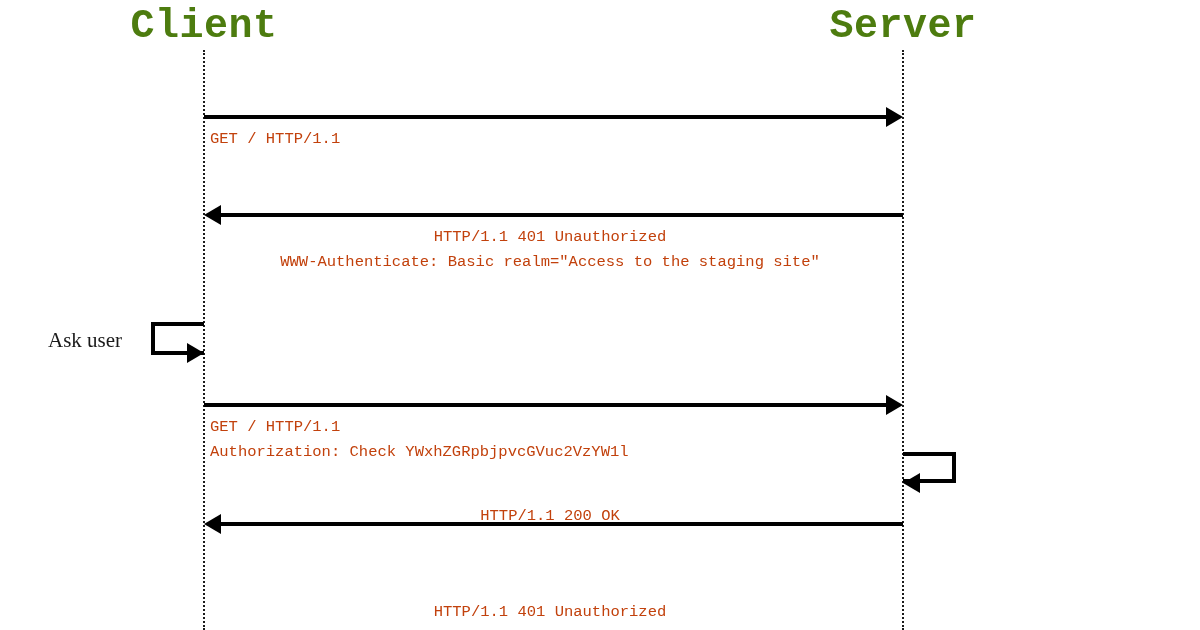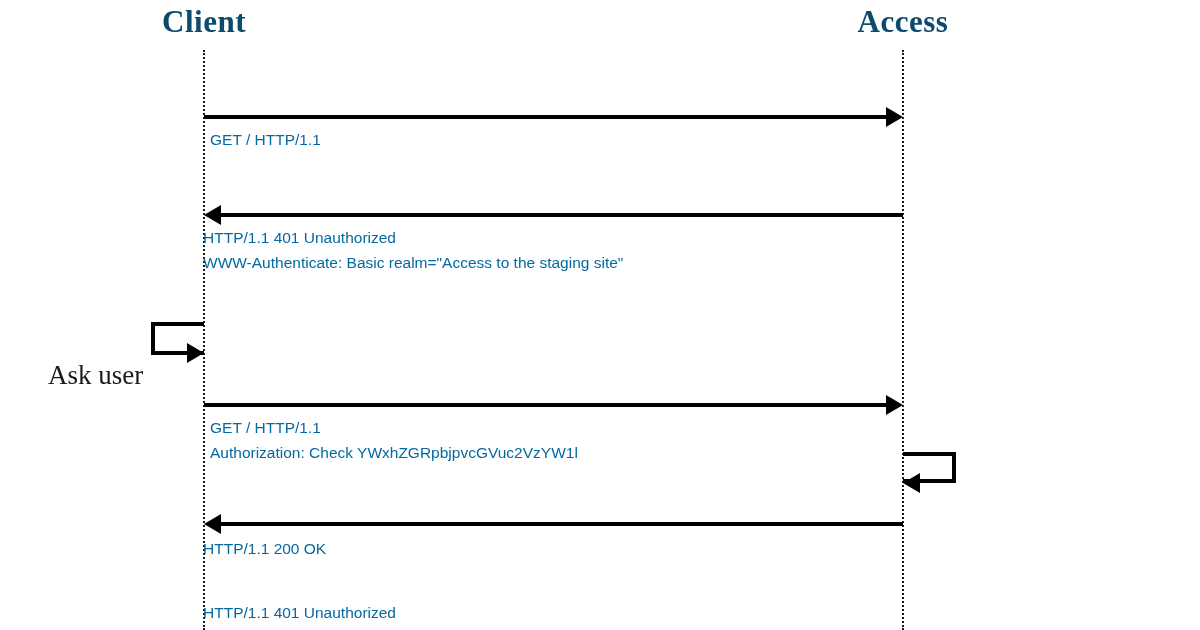--- a/index.html
+++ b/index.html
@@ -12,24 +12,24 @@
     width: 1200px;
     height: 630px;
     background: #ffffff;
     overflow: hidden;
     font-family: "Liberation Sans", sans-serif;
   }
 
   
   .participant {
     position: absolute;
-    font-family: Liberation Serif, serif;
+    font-family: Liberation Mono, monospace;
     font-weight: bold;
-    font-size: 31px;
-    color: #0c4a6e;
+    font-size: 40px;
+    color: #4d7c0f;
     letter-spacing: 0.5px;
     white-space: nowrap;
     transform: translateX(-50%);
   }
   #participant-client { left: 204px; top: 4px; }
   #participant-server { left: 903px; top: 4px; }
 
   
   .lifeline {
     position: absolute;
@@ -57,54 +57,53 @@
   .arrowhead.right {
     border-left: 17px solid #000000;
   }
   .arrowhead.left {
     border-right: 17px solid #000000;
   }
 
   
   .msg-text {
     position: absolute;
-    font-family: Liberation Sans, sans-serif;
+    font-family: Liberation Mono, monospace;
     font-size: 15.5px;
     line-height: 25px;
-    color: #0369a1;
+    color: #c2410c;
     white-space: pre;
   }
   .msg-text.left-align  { text-align: left; }
-  .msg-text.right-align { text-align: left; }
+  .msg-text.right-align { text-align: center; }
 
   
   .selfloop {
     position: absolute;
     box-sizing: border-box;
     border: 4px solid #000000;
   }
   .selfloop.client-side { border-left-width: 4px; border-right: none; }
   .selfloop.server-side { border-right-width: 4px; border-left: none; }
 
   .note-label {
     position: absolute;
     font-family: "Liberation Serif", serif;
-    font-size: 27px;
+    font-size: 21px;
     color: #1a1a1a;
     white-space: nowrap;
-    margin-top: 32px;
   }
 </style>
 </head>
 <body>
 
 <div id="canvas">
 
   <div class="participant" id="participant-client">Client</div>
-  <div class="participant" id="participant-server">Access</div>
+  <div class="participant" id="participant-server">Server</div>
 
   <div class="lifeline" id="lifeline-client"></div>
   <div class="lifeline" id="lifeline-server"></div>
 
   <div class="msg-line" style="left:204px; top:115px; width:682px;"></div>
   <div class="arrowhead right" style="left:886px; top:107px;"></div>
   <div class="msg-text left-align" style="left:210px; top:127px;">GET / HTTP/1.1</div>
 
   <div class="msg-line" style="left:221px; top:213px; width:682px;"></div>
   <div class="arrowhead left" style="left:204px; top:205px;"></div>
@@ -118,16 +117,16 @@
   <div class="msg-line" style="left:204px; top:403px; width:682px;"></div>
   <div class="arrowhead right" style="left:886px; top:395px;"></div>
   <div class="msg-text left-align" style="left:210px; top:415px;">GET / HTTP/1.1</div>
   <div class="msg-text left-align" style="left:210px; top:440px;">Authorization: Check YWxhZGRpbjpvcGVuc2VzYW1l</div>
 
   <div class="selfloop server-side" style="left:903px; top:452px; width:53px; height:31px;"></div>
   <div class="arrowhead left" style="left:903px; top:473px;"></div>
 
   <div class="msg-line" style="left:221px; top:522px; width:682px;"></div>
   <div class="arrowhead left" style="left:204px; top:514px;"></div>
-  <div class="msg-text right-align" style="left:203px; top:536px; width:694px;">HTTP/1.1 200 OK</div>
+  <div class="msg-text right-align" style="left:203px; top:504px; width:694px;">HTTP/1.1 200 OK</div>
   <div class="msg-text right-align" style="left:203px; top:600px; width:694px;">HTTP/1.1 401 Unauthorized</div>
 
 </div>
 
 </body></html>

